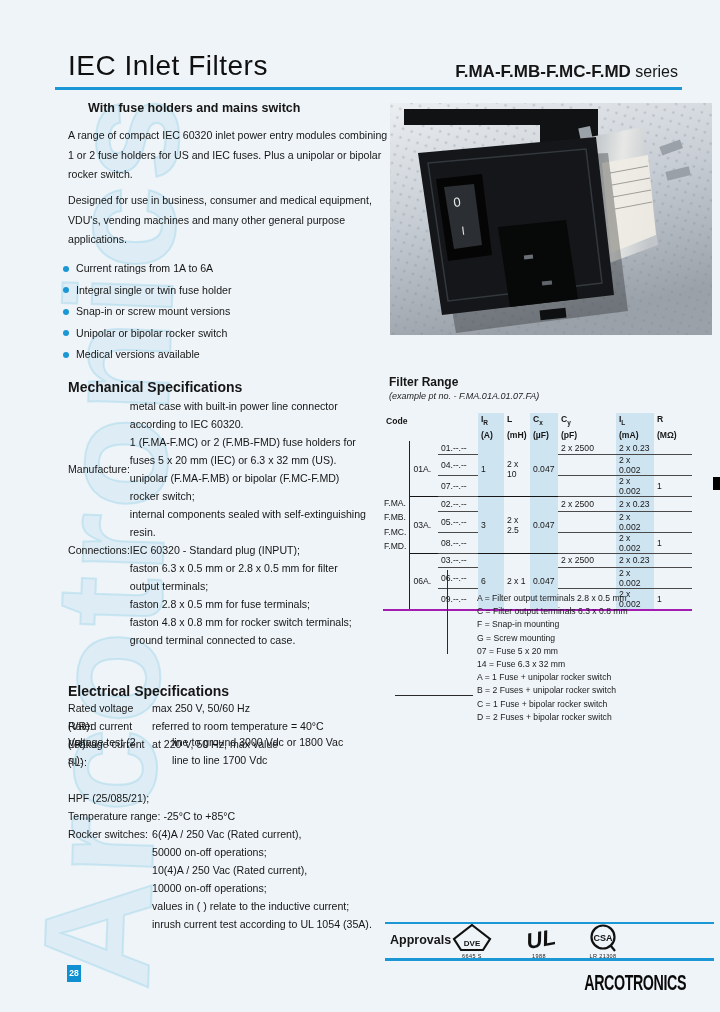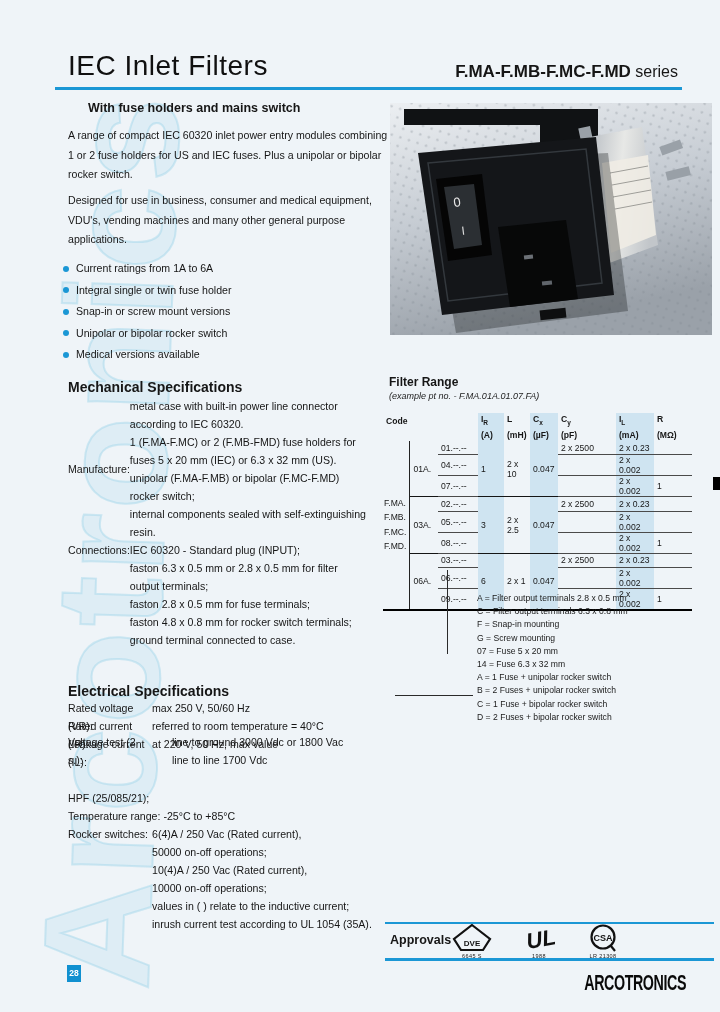--- a/index.html
+++ b/index.html
@@ -39,21 +39,21 @@
   .spec-e .val{width:236px;}
   .mech-0{top:397px;width:320px;align-items:center;} .mech-1{top:541px;width:320px;}
   .elec-0{top:699px;width:322px;} .elec-1{top:717px;width:322px;} .elec-2{top:735px;width:322px;}
   .elec-3{top:733px;width:322px;gap:20px;} .elec-4{top:789px;width:322px;} .elec-5{top:825px;width:322px;}
   
   .photo{position:absolute;left:390px;top:103px;width:322px;height:232px;}
   
   .fr-h{position:absolute;left:389px;top:375px;font-size:12px;font-weight:bold;}
   .fr-ex{position:absolute;left:389px;top:391px;font-size:9px;font-style:italic;color:#222;}
   .fr{position:absolute;left:383px;top:413px;border-collapse:collapse;table-layout:fixed;
-      border-bottom:2px solid #000000;font-size:8.6px;}
+      border-bottom:2px solid #a21caf;font-size:8.6px;}
   .fr th{font-weight:bold;text-align:left;padding:1px 3px;height:12px;vertical-align:bottom;border:none;}
   .fr td{padding:0 3px;height:13.3px;vertical-align:middle;border-bottom:1px solid #4a4a4a;}
   .fr .hl{background:#cfe4f1;}
   .fr td.cs{border:none;vertical-align:middle;line-height:14.5px;padding-left:1px;}
   .fr td.cg{border-left:1.2px solid #222;border-bottom:none;}
   .fr td.sp{border-bottom:none;}
   .fr tr.gs td{border-top:1.6px solid #151515;}
   .fr sub{font-size:6.5px;}
   .leader-v{position:absolute;left:447px;top:570px;width:1px;height:84px;background:#2a2a2a;}
   .leader-h{position:absolute;left:395px;top:695px;width:78px;height:1px;background:#2a2a2a;}

